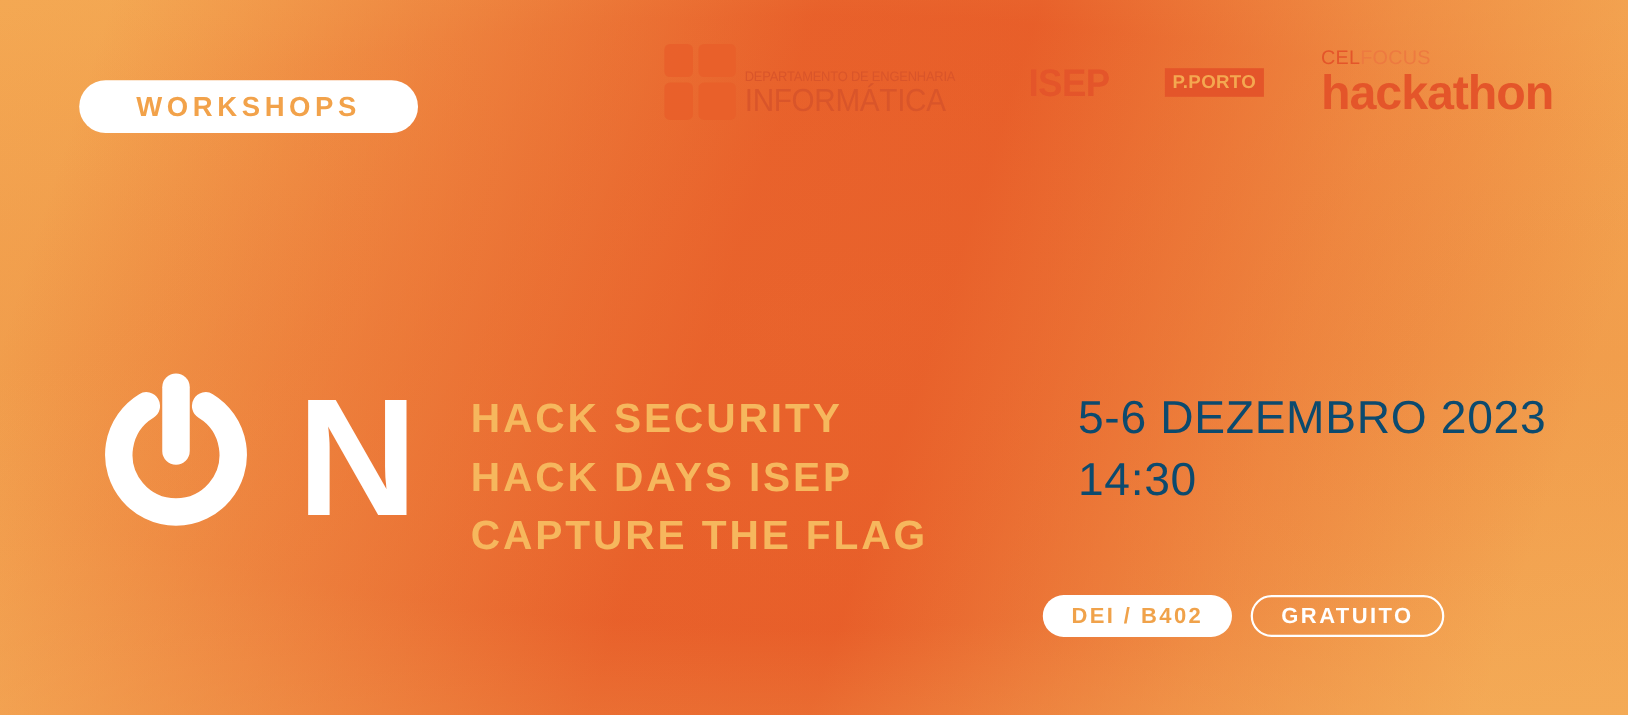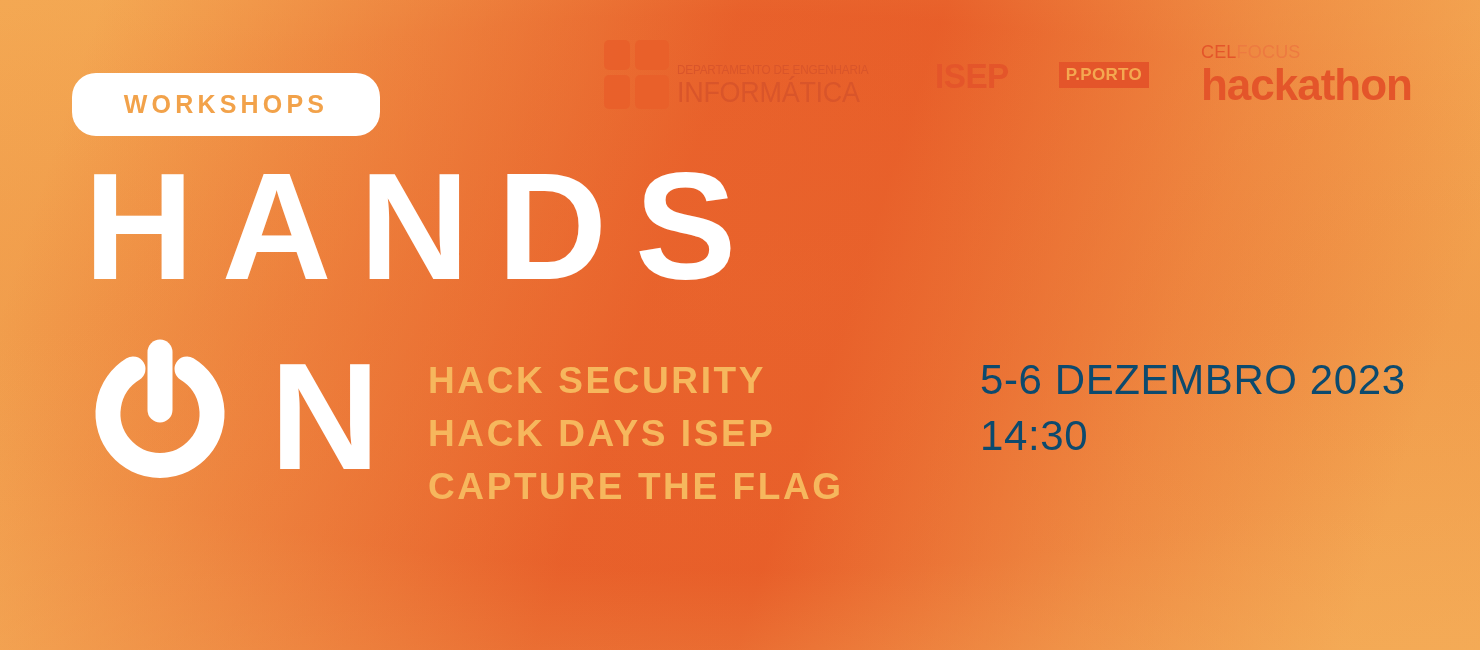--- a/index.html
+++ b/index.html
@@ -44,21 +44,21 @@
   }
 
   .layer { position: absolute; inset: 0; }
 
   
   .pill-workshops {
     position: absolute;
     left: 72px;
     top: 73px;
     width: 308px;
-    height: 63px;
+    height: 48px;
     border-radius: 24px;
     background: #ffffff;
     display: flex;
     align-items: center;
     justify-content: center;
     box-sizing: border-box;
   }
   .pill-workshops span {
     color: #f2a24a;
     font-size: 25px;
@@ -297,35 +297,38 @@
 
     <div class="logo-hack">
       <div class="hack-top">
         <span class="hack-cel">CEL</span><span class="hack-focus">FOCUS</span>
       </div>
       <div class="hack-main">hackathon</div>
     </div>
 
   </div>
 
-  <div class="headline-hands">HANDS</div>
 
   <div class="headline-on">
     <svg class="power-icon" viewBox="0 0 152 160">
       <path d="M49 33 A 52 52 0 1 0 103 33" fill="none" stroke="#ffffff" stroke-width="25" stroke-linecap="round"></path>
       <line x1="76" y1="16" x2="76" y2="74" stroke="#ffffff" stroke-width="25" stroke-linecap="round"></line>
     </svg>
     <div class="headline-n">N</div>
   </div>
 
   <div class="subtitles">
     <div>HACK SECURITY</div>
     <div>HACK DAYS ISEP</div>
     <div>CAPTURE THE FLAG</div>
   </div>
 
   <div class="datetime">
     <div>5-6 DEZEMBRO 2023</div>
     <div>14:30</div>
   </div>
 
+  <div class="badges">
+    <div class="badge badge-filled">DEI / B402</div>
+    <div class="badge badge-outline">GRATUITO</div>
+  </div>
 
 </div>
 
 </body></html>

